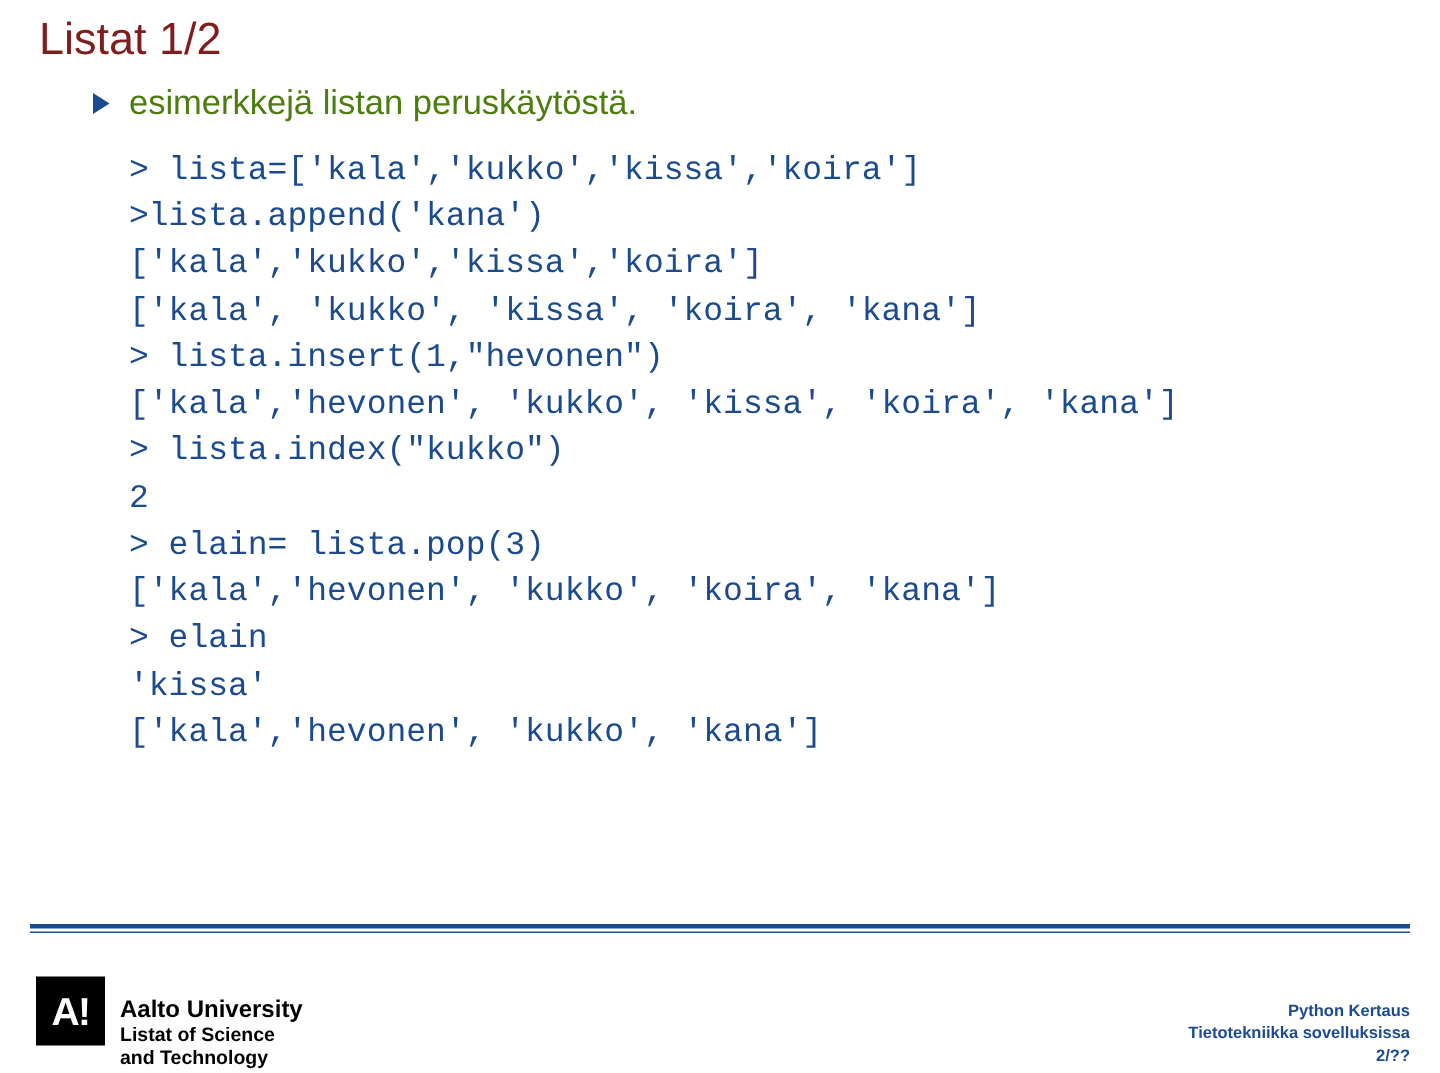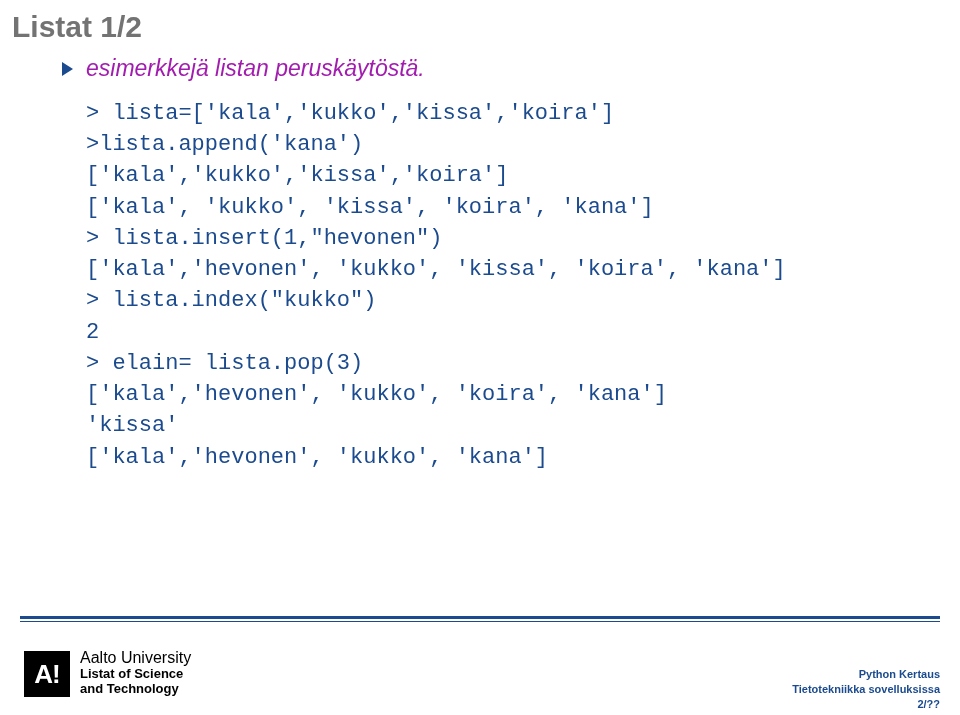--- a/index.html
+++ b/index.html
@@ -11,24 +11,24 @@
       width: 960px;
       height: 715px;
       background: #ffffff;
       font-family: Arial, Helvetica, sans-serif;
       position: relative;
       overflow: hidden;
     }
     .slide-title {
       position: absolute;
       top: 10px;
-      left: 12px;
+      left: 26px;
       font-size: 30px;
-      font-weight: bold;
-      color: #737373;
+      font-weight: normal;
+      color: #7f1d1d;
     }
     .content {
       position: absolute;
       top: 55px;
       left: 62px;
     }
     .bullet-row {
       display: flex;
       align-items: center;
       margin-bottom: 8px;
@@ -36,22 +36,21 @@
     .bullet-icon {
       width: 0;
       height: 0;
       border-left: 11px solid #1b4b8e;
       border-top: 7px solid transparent;
       border-bottom: 7px solid transparent;
       margin-right: 13px;
     }
     .bullet-text {
       font-size: 23px;
-      color: #a21caf;
-      font-style: italic;
+      color: #4d7c0f;
     }
     .code-block {
       font-family: "Courier New", Courier, monospace;
       font-size: 22px;
       color: #1b4b8e;
       margin-left: 24px;
       line-height: 1.42;
       margin-top: 16px;
     }
     .code-line {
@@ -105,21 +104,22 @@
       letter-spacing: -1px;
     }
     .logo-text {
       font-family: Arial, sans-serif;
       color: #000;
       line-height: 1.15;
       margin-top: 2px;
     }
     .logo-line1 {
       font-size: 16px;
-      font-weight: normal;
+      font-weight: bold;
+      margin-top: 16px;
     }
     .logo-line2, .logo-line3 {
       font-size: 13px;
       font-weight: bold;
     }
     .footer-right {
       text-align: right;
       font-size: 11px;
       font-weight: bold;
       color: #1b4b8e;
@@ -141,20 +141,21 @@
     <div class="code-line">&gt; lista=['kala','kukko','kissa','koira']</div>
     <div class="code-line">&gt;lista.append('kana')</div>
     <div class="code-line">['kala','kukko','kissa','koira']</div>
     <div class="code-line">['kala', 'kukko', 'kissa', 'koira', 'kana']</div>
     <div class="code-line">&gt; lista.insert(1,"hevonen")</div>
     <div class="code-line">['kala','hevonen', 'kukko', 'kissa', 'koira', 'kana']</div>
     <div class="code-line">&gt; lista.index("kukko")</div>
     <div class="code-line">2</div>
     <div class="code-line">&gt; elain= lista.pop(3)</div>
     <div class="code-line">['kala','hevonen', 'kukko', 'koira', 'kana']</div>
+    <div class="code-line">&gt; elain</div>
     <div class="code-line">'kissa'</div>
     <div class="code-line">['kala','hevonen', 'kukko', 'kana']</div>
   </div>
 </div>
 
 <div class="rule-area">
   <div class="top-rule"></div>
   <div class="bottom-rule"></div>
 </div>
 

